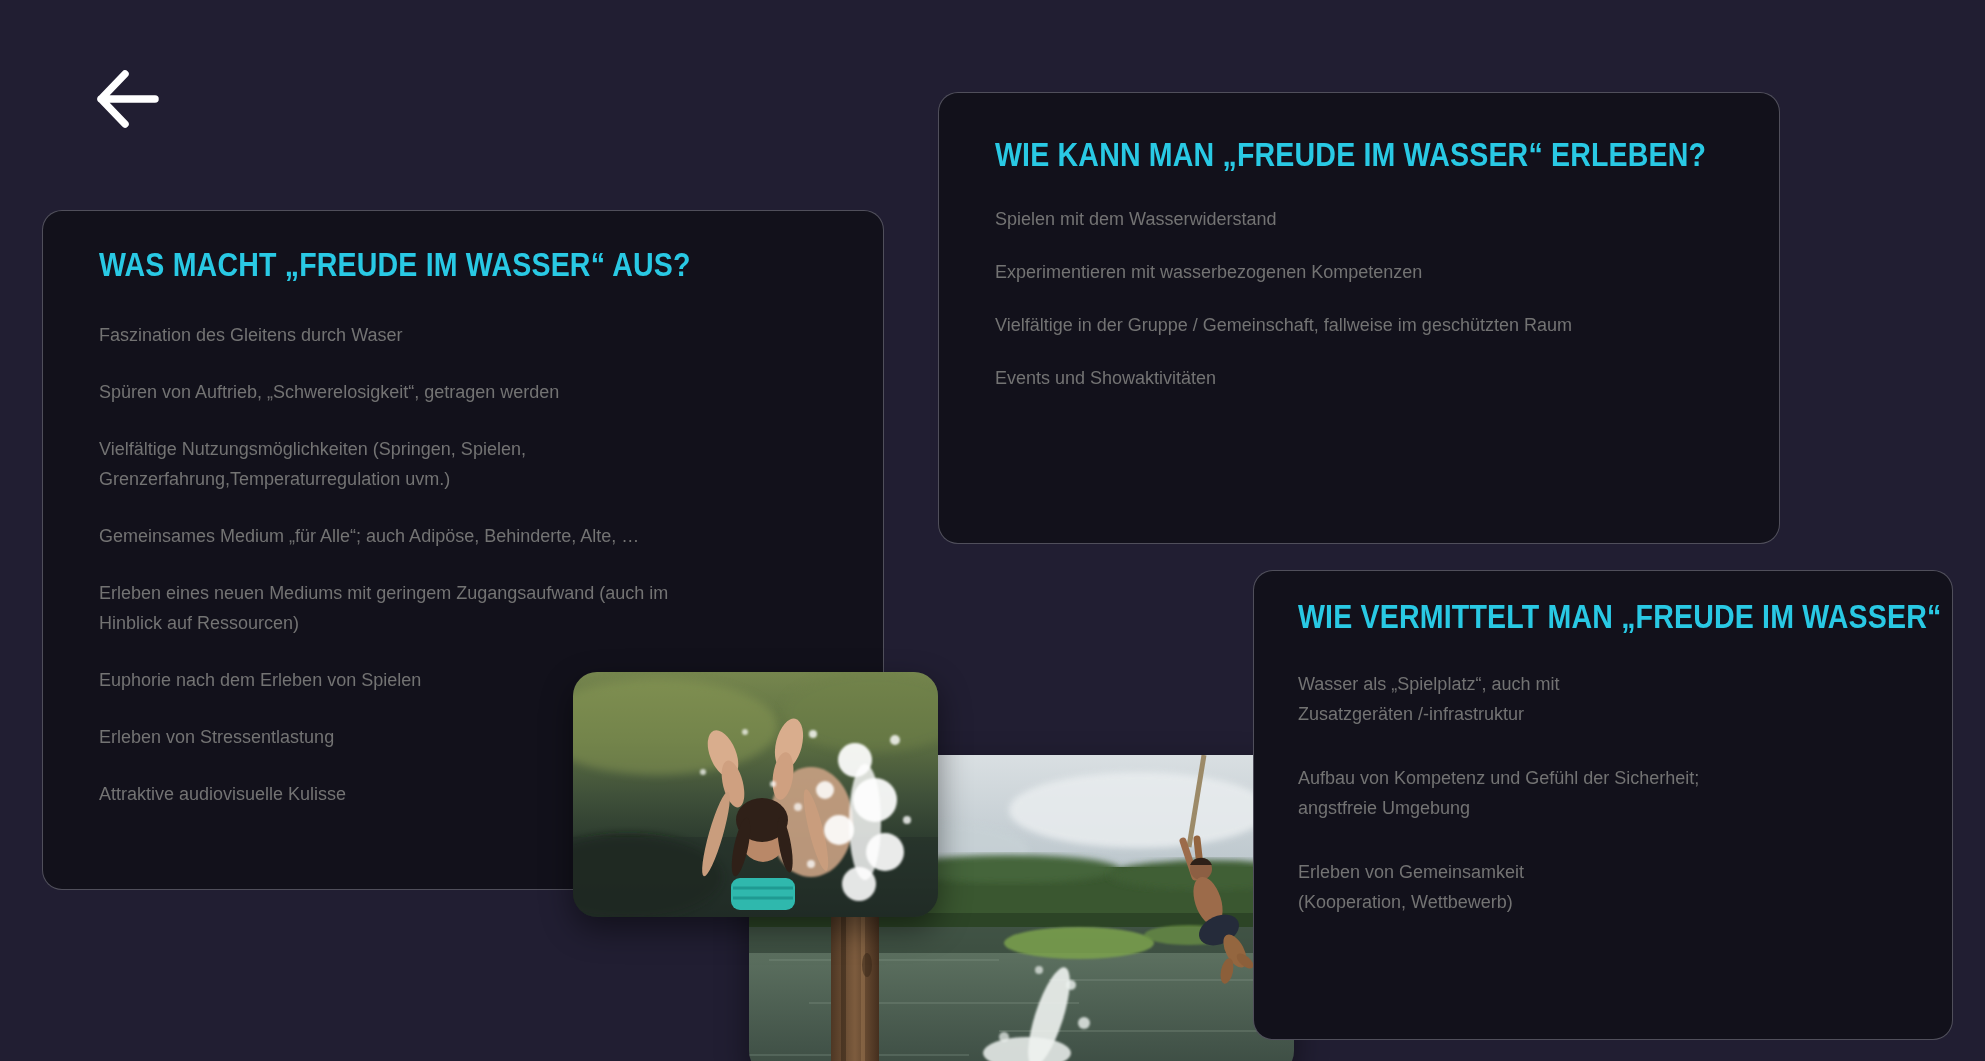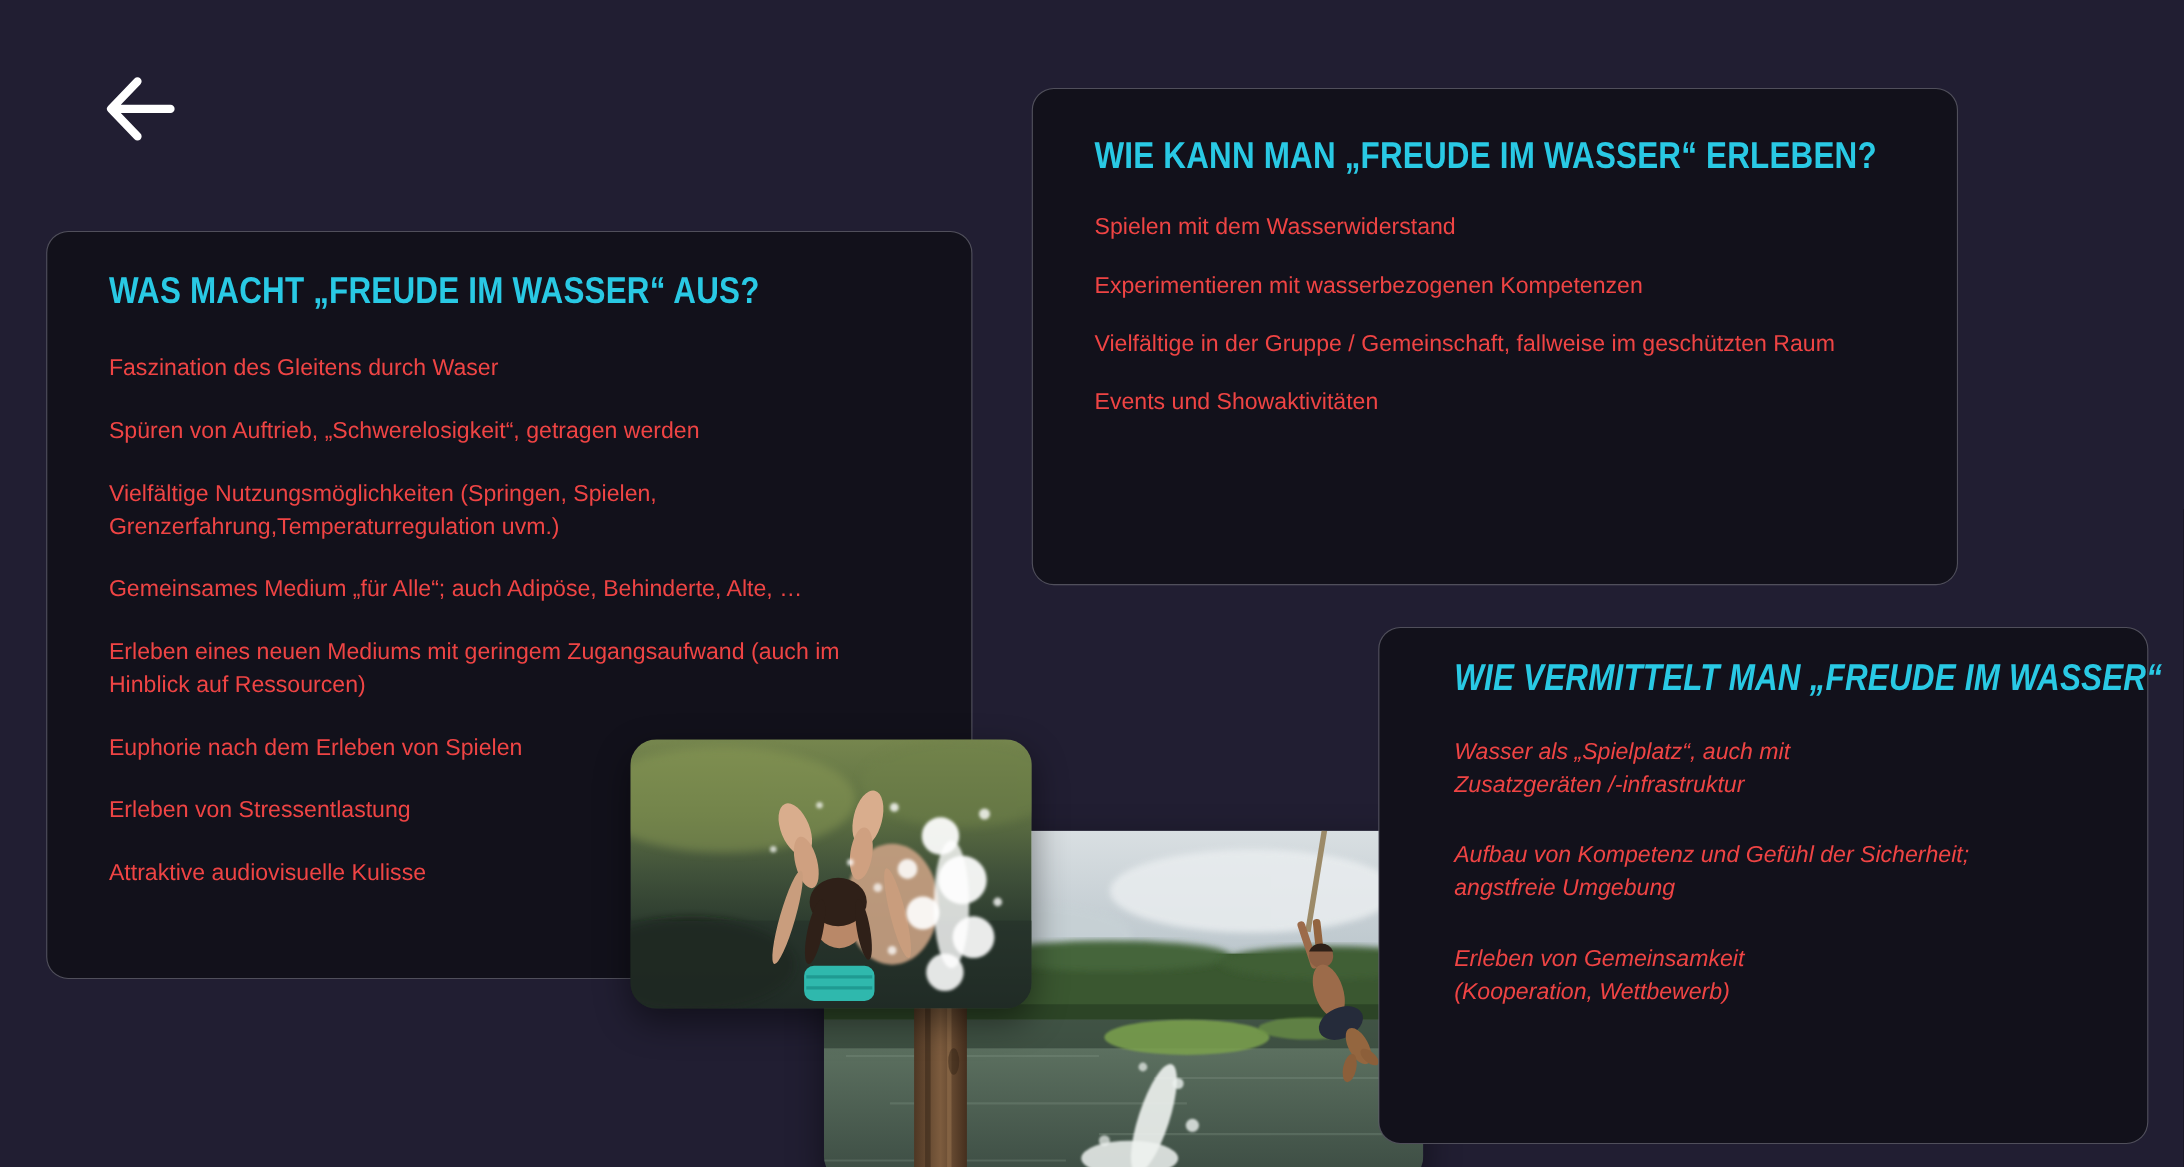--- a/index.html
+++ b/index.html
@@ -18,30 +18,30 @@
     background:#12111b;border:1px solid rgba(212,212,228,.32);
     border-radius:20px;
   }
   .card-title{
     margin:0 0 34px 0;
     font-family:"Liberation Sans",sans-serif;font-weight:800;font-size:34px;line-height:1.15;
     color:#29c9e4;letter-spacing:.2px;white-space:nowrap;
     transform:scaleX(.84);transform-origin:0 50%;
   }
   .card-item{
-    font-size:21px;line-height:30px;font-weight:400;color:#ef4444;
+    font-size:18px;line-height:30px;font-weight:400;color:#737373;
     white-space:pre-line;
   }
   #card-what{left:42px;top:210px;width:842px;height:680px;padding:34px 56px;z-index:1;}
   #card-what .card-title{margin-bottom:36px;}
   #card-what .card-item{margin-bottom:27px;}
-  #card-experience{left:938px;top:80px;width:842px;height:452px;padding:42px 56px;z-index:1;}
+  #card-experience{left:938px;top:92px;width:842px;height:452px;padding:42px 56px;z-index:1;}
   #card-experience .card-title{margin-bottom:30px;}
   #card-experience .card-item{margin-bottom:23px;}
-  #card-convey{left:1253px;top:570px;width:700px;height:470px;padding:26px 68px;z-index:4;font-style:italic;}
+  #card-convey{left:1253px;top:570px;width:700px;height:470px;padding:26px 44px;z-index:4;}
   #card-convey .card-title{margin-bottom:33px;}
   #card-convey .card-item{margin-bottom:34px;margin-top:24px;}
   .photo{
     position:absolute;border-radius:24px;overflow:hidden;
     box-shadow:0 12px 32px rgba(0,0,0,.45);
   }
   #photo-splash{left:573px;top:672px;width:365px;height:245px;z-index:3;}
   #photo-rope{left:749px;top:755px;width:545px;height:320px;z-index:2;}
   .photo svg{display:block;width:100%;height:100%;}
 </style>

